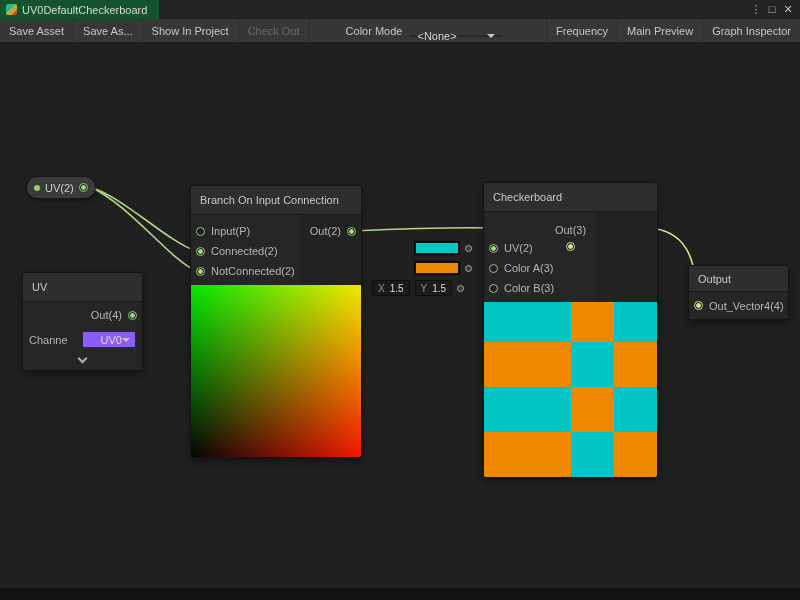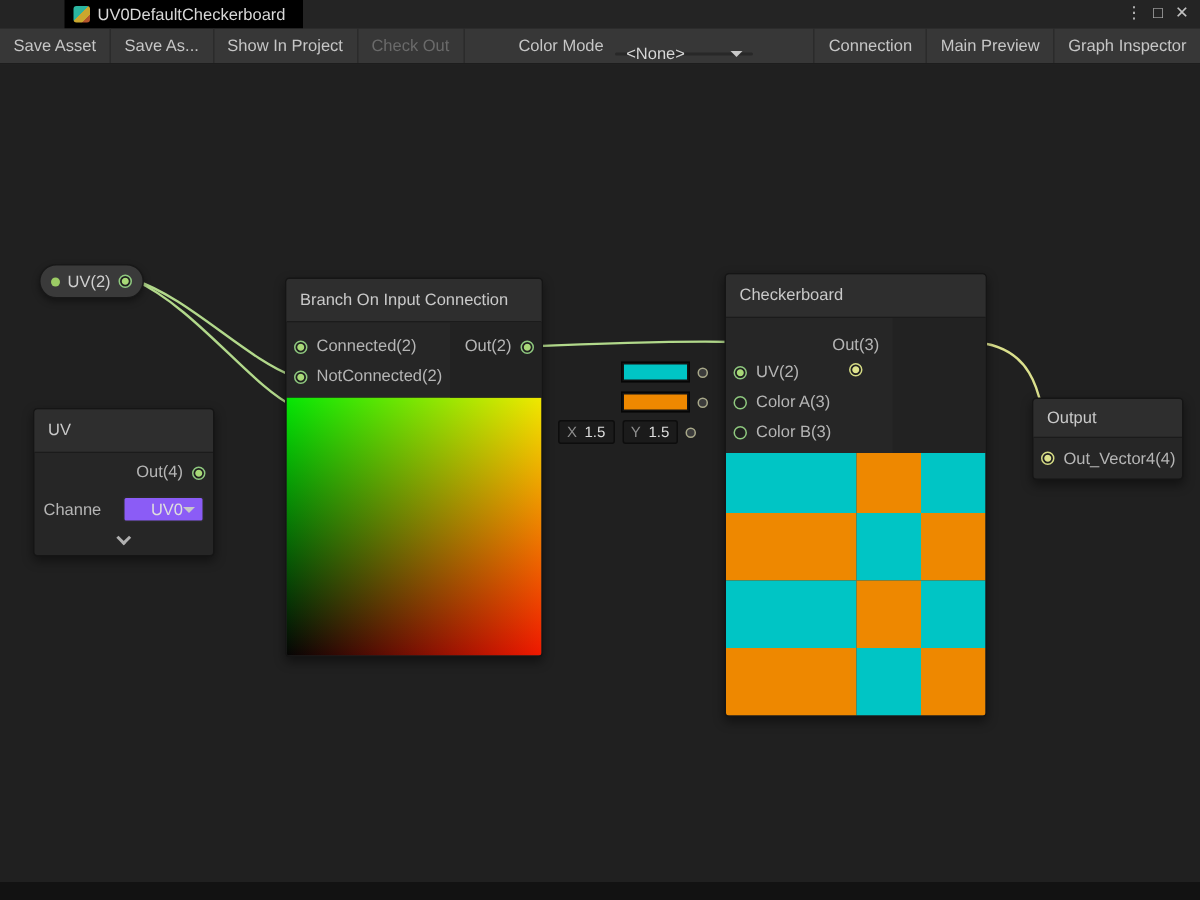--- a/index.html
+++ b/index.html
@@ -8,21 +8,21 @@
     background:#202020;
     font-family:"Liberation Sans", sans-serif;
     position:relative;
     color:#c6c6c6;
     font-size:11px;
     cursor:default;
     user-select:none;
   }
   
   .tabbar{position:absolute;top:0;left:0;right:0;height:19px;background:#242424;display:flex;align-items:stretch;}
-  .tab{display:flex;align-items:center;gap:5px;padding:0 12px 0 6px;background:#000000;color:#d8d8d8;margin-left:43px;}
+  .tab{display:flex;align-items:center;gap:5px;padding:0 12px 0 6px;background:#14532d;color:#d8d8d8;}
   .tab-icon{width:11px;height:11px;border-radius:2px;flex:none;
     background:linear-gradient(135deg,#2bb5a0 0 45%,#caa72e 45% 75%,#b4552c 75% 100%);}
   .win-controls{margin-left:auto;display:flex;align-items:center;padding-right:4px;color:#c2c2c2;}
   .win-controls span{width:16px;text-align:center;font-size:11px;line-height:19px;}
   
   .toolbar{position:absolute;top:19px;left:0;right:0;height:24px;background:#373737;border-bottom:1px solid #1d1d1d;display:flex;align-items:stretch;color:#c6c6c6;}
   .tb-btn{display:flex;align-items:center;padding:0 9px;border-right:1px solid #2b2b2b;}
   .tb-btn.disabled{color:#6a6a6a;}
   .tb-label{display:flex;align-items:center;padding:0 8px;margin-left:28px;}
   .tb-dropdown{display:flex;align-items:center;justify-content:space-between;width:92px;margin:16px 0;background:#404040;border:1px solid #282828;border-radius:2px;padding:0 6px;color:#d6d6d6;}
@@ -101,21 +101,21 @@
   <div class="tb-btn">Save Asset</div>
   <div class="tb-btn">Save As...</div>
   <div class="tb-btn">Show In Project</div>
   <div class="tb-btn disabled">Check Out</div>
   <div class="tb-label">Color Mode</div>
   <div class="tb-dropdown">
     <span>&lt;None&gt;</span>
     <span class="caret"></span>
   </div>
   <div class="tb-right">
-    <div class="tb-btn">Connection</div>
+    <div class="tb-btn">Frequency</div>
     <div class="tb-btn">Main Preview</div>
     <div class="tb-btn">Graph Inspector</div>
   </div>
 </div>
 
 <div class="graph">
 
   <svg class="edges-svg" width="800" height="557" viewBox="0 0 800 557">
     <path class="edge" d="M90,144 C125,155 165,197 196,208" stroke="#b2d98b"></path>
     <path class="edge" d="M90,144 C130,162 168,215 196,228" stroke="#b2d98b"></path>
@@ -144,20 +144,24 @@
     </div>
     <div class="collapse-row">
       <span class="chevron"></span>
     </div>
   </div>
 
   <div class="node branch-node">
     <div class="node-header">Branch On Input Connection</div>
     <div class="branch-body">
       <div class="branch-inputs">
+        <div class="row">
+          <span class="port"></span>
+          <span>Input(P)</span>
+        </div>
         <div class="row">
           <span class="port filled"></span>
           <span>Connected(2)</span>
         </div>
         <div class="row">
           <span class="port filled"></span>
           <span>NotConnected(2)</span>
         </div>
       </div>
       <div class="branch-out">

